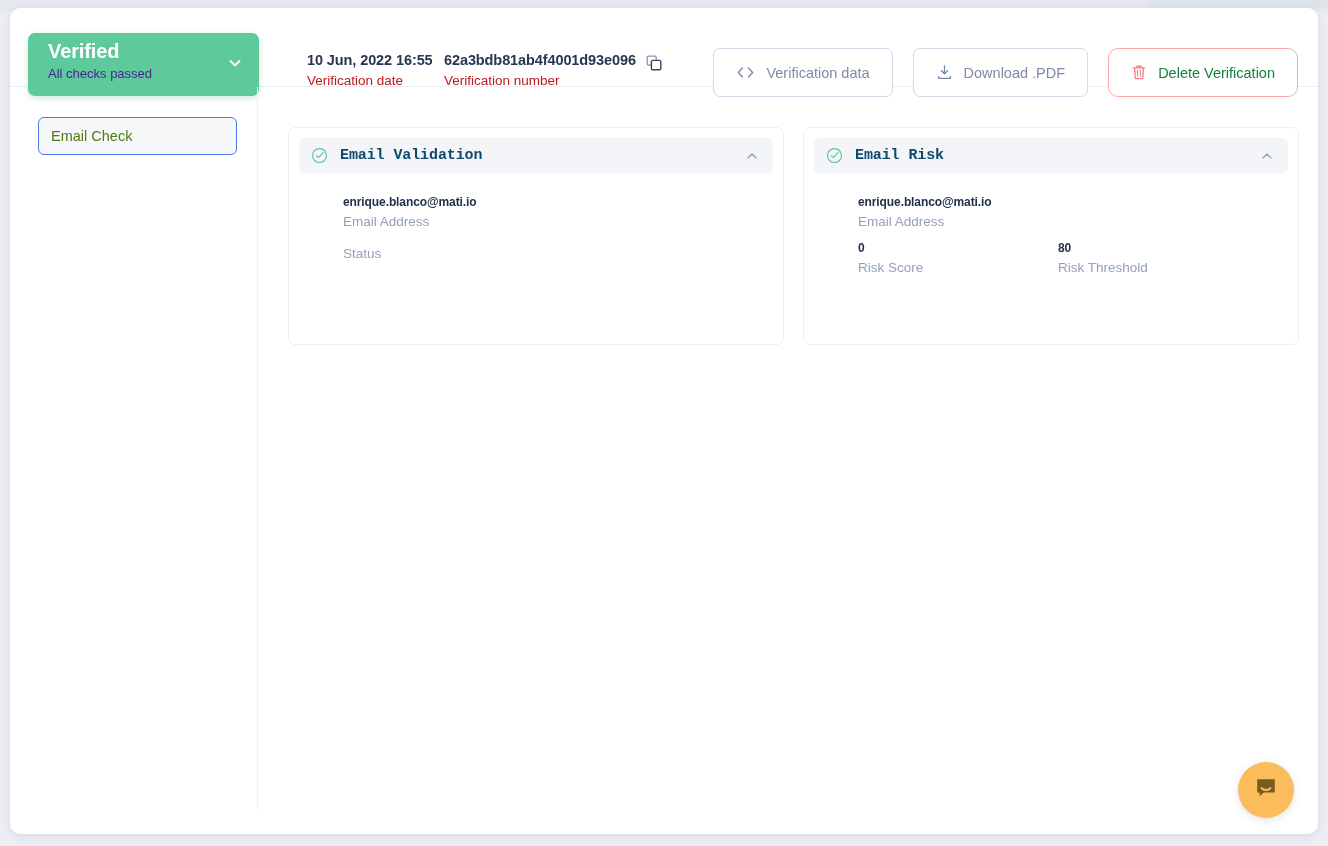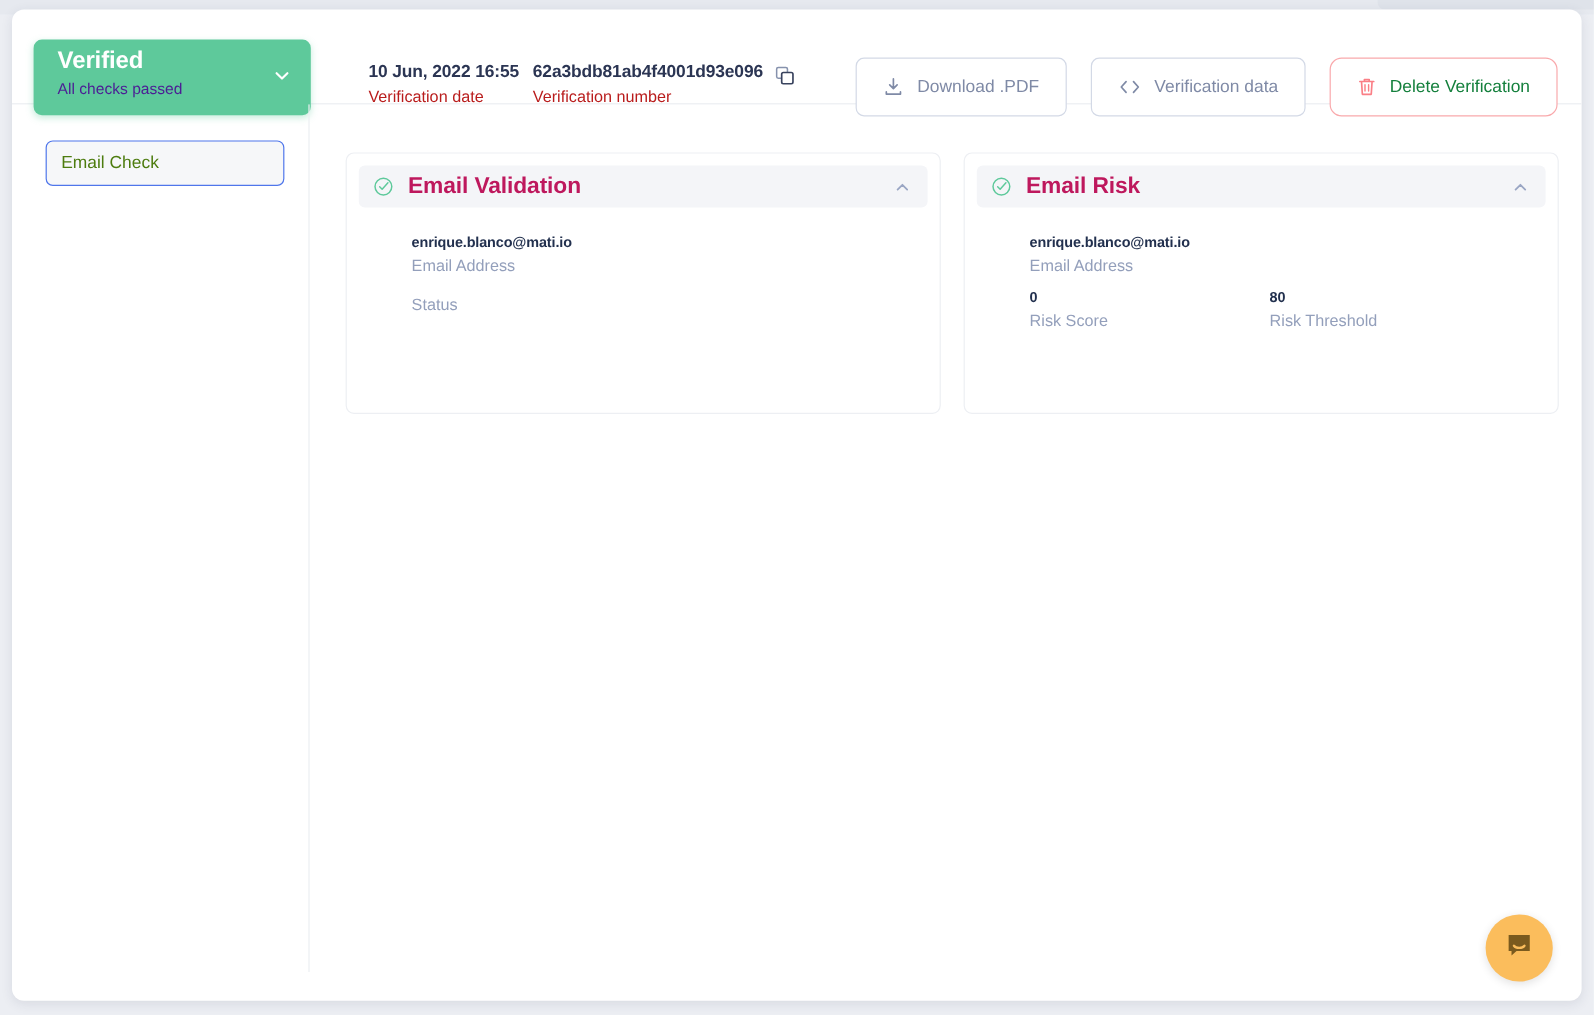--- a/index.html
+++ b/index.html
@@ -192,25 +192,26 @@
     height: 35px;
     background: #f4f5f8;
     border-radius: 5px;
     display: flex;
     align-items: center;
     padding: 0 14px 0 12px;
     cursor: pointer;
   }
   .card-head .check { display: flex; align-items: center; margin-right: 12px; }
   .card-title {
-    font-size: 19px;
+    font-size: 15px;
     font-weight: bold;
-    color: #be185d;
+    color: #0c4a6e;
     flex: 1;
     letter-spacing: -0.1px;
+    font-family: Liberation Mono, monospace;
   }
   .card-chevron { width: 14px; height: 14px; display: flex; align-items: center; }
 
   .card-body { padding: 22px 0 0 44px; }
   .field-row { display: flex; }
   .field { width: 200px; margin-bottom: 12px; }
   .field-value {
     font-size: 12px;
     font-weight: bold;
     color: #22304e;
@@ -277,36 +278,36 @@
       <svg width="16" height="16" viewBox="0 0 16 16" fill="none">
         <rect x="1.2" y="1.2" width="9" height="9" rx="1.4" stroke="#8692ad" stroke-width="1.3"></rect>
         <rect x="5.4" y="5.4" width="9.4" height="9.4" rx="1.4" fill="#ffffff" stroke="#39435e" stroke-width="1.4"></rect>
       </svg>
     </span>
 
     <div class="actions">
 
       <button class="btn">
         <span class="ico">
+          <svg width="19" height="15" viewBox="0 0 19 15" fill="none">
+            <path d="M6.4 3 L2.4 7.5 L6.4 12" stroke="#7f8aa6" stroke-width="1.4" stroke-linecap="round" stroke-linejoin="round"></path>
+            <path d="M12.6 3 L16.6 7.5 L12.6 12" stroke="#7f8aa6" stroke-width="1.4" stroke-linecap="round" stroke-linejoin="round"></path>
+          </svg>
+        </span>
+        <span>Verification data</span>
+      </button>
+
+      <button class="btn">
+        <span class="ico">
           <svg width="17" height="17" viewBox="0 0 17 17" fill="none">
             <path d="M8.5 1.8 V9.6 M5.4 6.7 L8.5 9.8 L11.6 6.7" stroke="#7f8aa6" stroke-width="1.4" stroke-linecap="round" stroke-linejoin="round"></path>
             <path d="M2.6 12.6 V14.4 H14.4 V12.6" stroke="#7f8aa6" stroke-width="1.4" stroke-linecap="round" stroke-linejoin="round"></path>
           </svg>
         </span>
         <span>Download .PDF</span>
-      </button>
-
-      <button class="btn">
-        <span class="ico">
-          <svg width="19" height="15" viewBox="0 0 19 15" fill="none">
-            <path d="M6.4 3 L2.4 7.5 L6.4 12" stroke="#7f8aa6" stroke-width="1.4" stroke-linecap="round" stroke-linejoin="round"></path>
-            <path d="M12.6 3 L16.6 7.5 L12.6 12" stroke="#7f8aa6" stroke-width="1.4" stroke-linecap="round" stroke-linejoin="round"></path>
-          </svg>
-        </span>
-        <span>Verification data</span>
       </button>
 
       <button class="btn danger">
         <span class="ico">
           <svg width="16" height="17" viewBox="0 0 16 17" fill="none">
             <path d="M2.2 3.9 H13.8" stroke="#fa7f86" stroke-width="1.4" stroke-linecap="round"></path>
             <path d="M6 3.9 V2.3 H10 V3.9" stroke="#fa7f86" stroke-width="1.4" stroke-linejoin="round"></path>
             <path d="M3.6 3.9 L4.3 14.6 H11.7 L12.4 3.9" stroke="#fa7f86" stroke-width="1.4" stroke-linejoin="round"></path>
             <path d="M6.5 6.6 V11.9 M9.5 6.6 V11.9" stroke="#fa7f86" stroke-width="1.2" stroke-linecap="round"></path>
           </svg>

